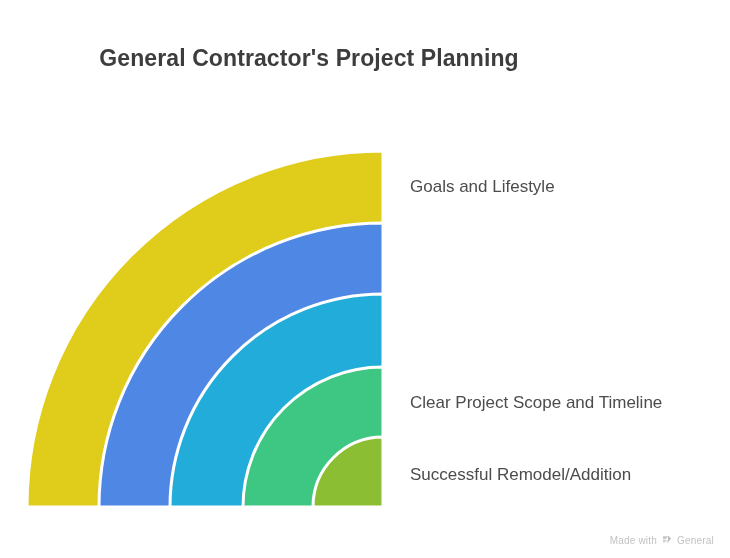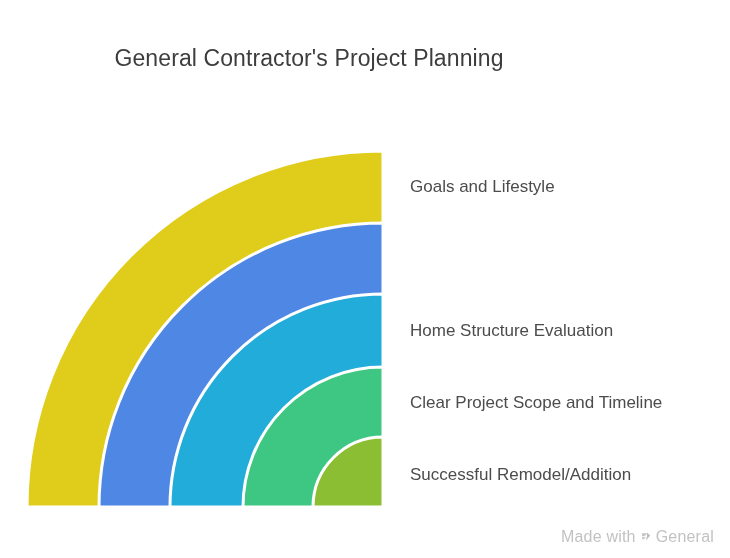--- a/index.html
+++ b/index.html
@@ -22,21 +22,21 @@
     height: 558px;
   }
 
   .title {
     position: absolute;
     top: 45px;
     left: 0;
     width: 618px;
     text-align: center;
     font-size: 23px;
-    font-weight: normal;
+    font-weight: bold;
     color: #3d3d3d;
     letter-spacing: 0.1px;
     white-space: nowrap;
   }
 
   .arc-stage {
     position: absolute;
     left: 0;
     top: 0;
     width: 420px;
@@ -60,21 +60,21 @@
     line-height: 1;
   }
 
   .watermark {
     position: absolute;
     right: 16px;
     bottom: 12px;
     display: flex;
     align-items: center;
     gap: 4px;
-    font-size: 16px;
+    font-size: 10px;
     color: #c2c2c2;
     letter-spacing: 0.2px;
   }
   .watermark .wm-logo {
     display: inline-flex;
     align-items: center;
   }
 </style>
 </head>
 <body>
@@ -90,21 +90,20 @@
           <path d="M 383 507 L 383 223 A 284 284 0 0 0 99 507 Z" fill="#4e87e4" stroke="#ffffff" stroke-width="3"></path>
           <path d="M 383 507 L 383 294 A 213 213 0 0 0 170 507 Z" fill="#22acd9" stroke="#ffffff" stroke-width="3"></path>
           <path d="M 383 507 L 383 367 A 140 140 0 0 0 243 507 Z" fill="#3ec683" stroke="#ffffff" stroke-width="3"></path>
           <path d="M 383 507 L 383 437 A 70 70 0 0 0 313 507 Z" fill="#8cbe33" stroke="#ffffff" stroke-width="3"></path>
         </g>
     </svg>
   </div>
 
   <div class="labels">
     <div class="label" style="top:178px;">Goals and Lifestyle</div>
-    <div class="label" style="top:322px;">Home Structure Evaluation</div>
     <div class="label" style="top:394px;">Clear Project Scope and Timeline</div>
     <div class="label" style="top:466px;">Successful Remodel/Addition</div>
   </div>
 
   <div class="watermark">
     <span>Made with</span>
     <span class="wm-logo">
       <svg width="12" height="12" viewBox="0 0 12 12" aria-hidden="true">
         <path d="M2 2.2 L7.4 2.2 L4.4 5.2 L2 5.2 Z" fill="#c6c6c6"></path>
         <path d="M2 6.0 L6.2 6.0 L3.6 8.6 L2 8.6 Z" fill="#cfcfcf"></path>

